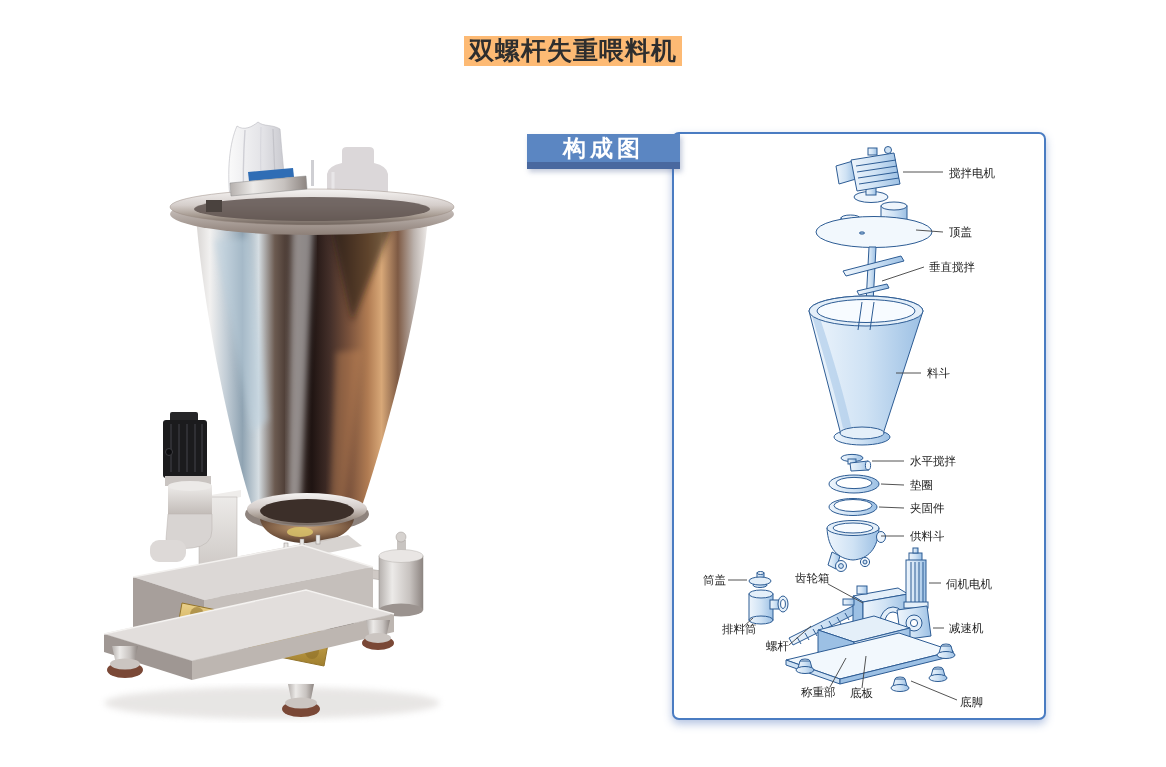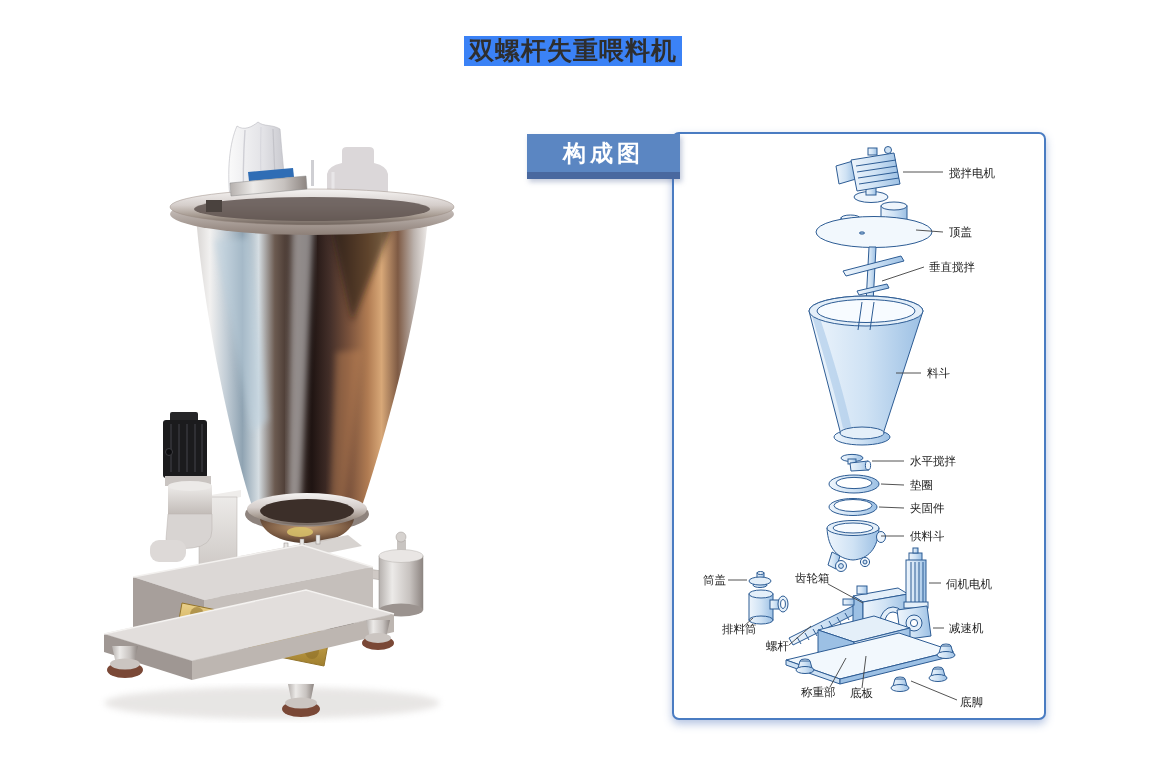--- a/index.html
+++ b/index.html
@@ -1,23 +1,23 @@
 <!DOCTYPE html>
 <html><head>
 <meta charset="utf-8">
 <style>
   html,body{margin:0;padding:0;background:#ffffff;}
   .page{position:relative;width:1166px;height:767px;background:#ffffff;overflow:hidden;
         font-family:"DejaVu Sans","Liberation Sans",sans-serif;}
   .page-title{position:absolute;left:464px;top:36px;font-size:25px;font-weight:bold;
-        color:#2e2e2e;background:#3b82f6;padding:1px 5px;line-height:1.1;letter-spacing:1px;}
+        color:#2e2e2e;background:#fdba74;padding:1px 5px;line-height:1.1;letter-spacing:1px;}
   .panel{position:absolute;left:672px;top:132px;width:374px;height:588px;background:#ffffff;
         border:2px solid #4a7cc2;border-radius:7px;box-sizing:border-box;
         box-shadow:0 4px 9px rgba(90,125,190,.45);}
-  .panel-tab{position:absolute;left:527px;top:134px;width:153px;height:45px;z-index:5;
+  .panel-tab{position:absolute;left:527px;top:134px;width:153px;height:35px;z-index:5;
         background:#5b86c2;box-shadow:inset 0 -7px 0 #49689f, 2px 3px 5px rgba(80,100,150,.35);
         display:flex;align-items:center;justify-content:center;}
   .panel-tab span{color:#ffffff;font-size:23px;font-weight:bold;letter-spacing:4px;
         padding-bottom:6px;}
   svg text{font-family:"DejaVu Sans","Liberation Sans",sans-serif;}
   .dlabel{font-size:11.5px;fill:#1c1c1c;}
   .machine-svg{position:absolute;left:80px;top:108px;}
   .diagram-svg{position:absolute;left:672px;top:132px;z-index:3;}
 </style>
 </head>

